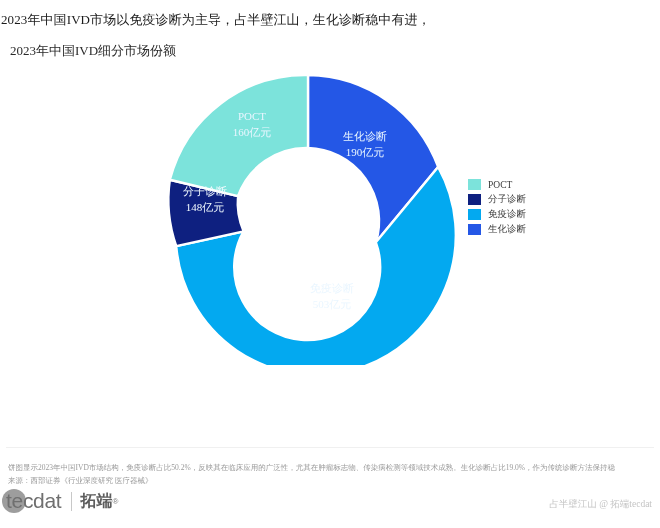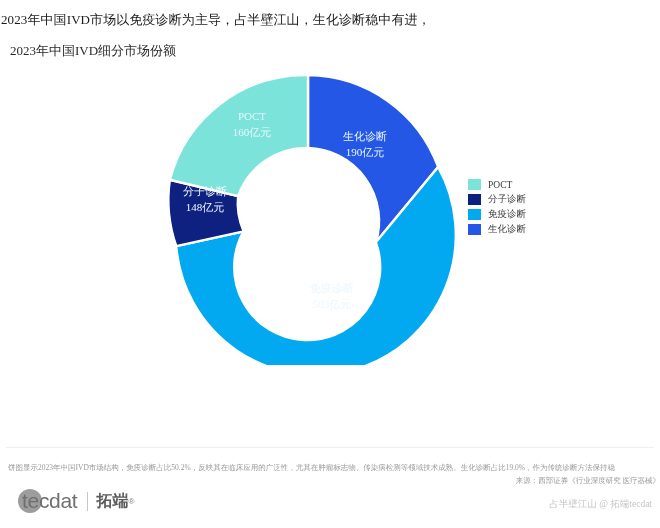--- a/index.html
+++ b/index.html
@@ -116,31 +116,29 @@
     line-height: 1.45;
     font-family: "Liberation Serif", "DejaVu Serif", serif;
   }
   .foot-source {
     font-size: 7.5px;
     color: #9a9a9a;
     white-space: nowrap;
     line-height: 1.45;
     margin-top: 2px;
     font-family: "Liberation Serif", "DejaVu Serif", serif;
-    text-align: right;
   }
 
   
   .brandbar {
     position: absolute;
     left: 0;
     right: 0;
     top: 486px;
     height: 42px;
-    margin-left: 16px;
   }
   .brand-left {
     position: absolute;
     left: 4px;
     top: 0;
     display: flex;
     align-items: center;
     height: 30px;
   }
   .brand-logo {

